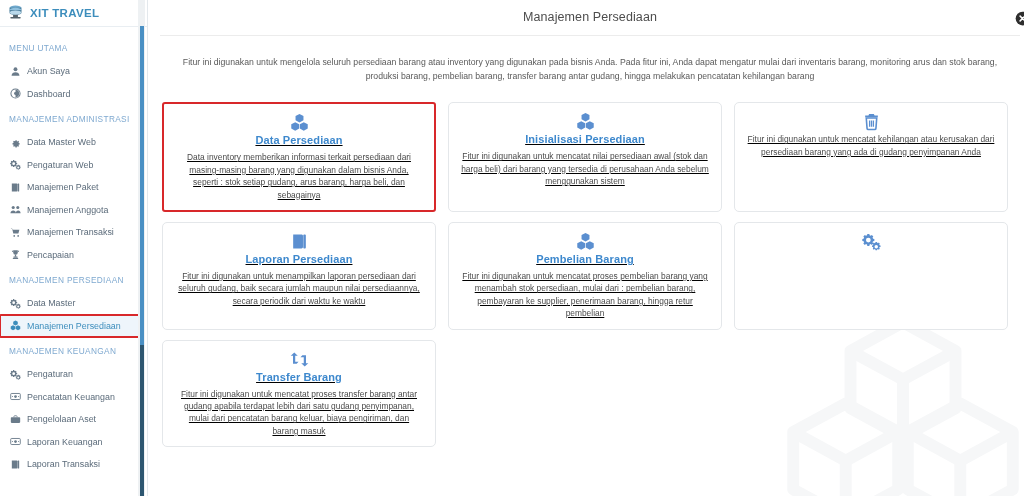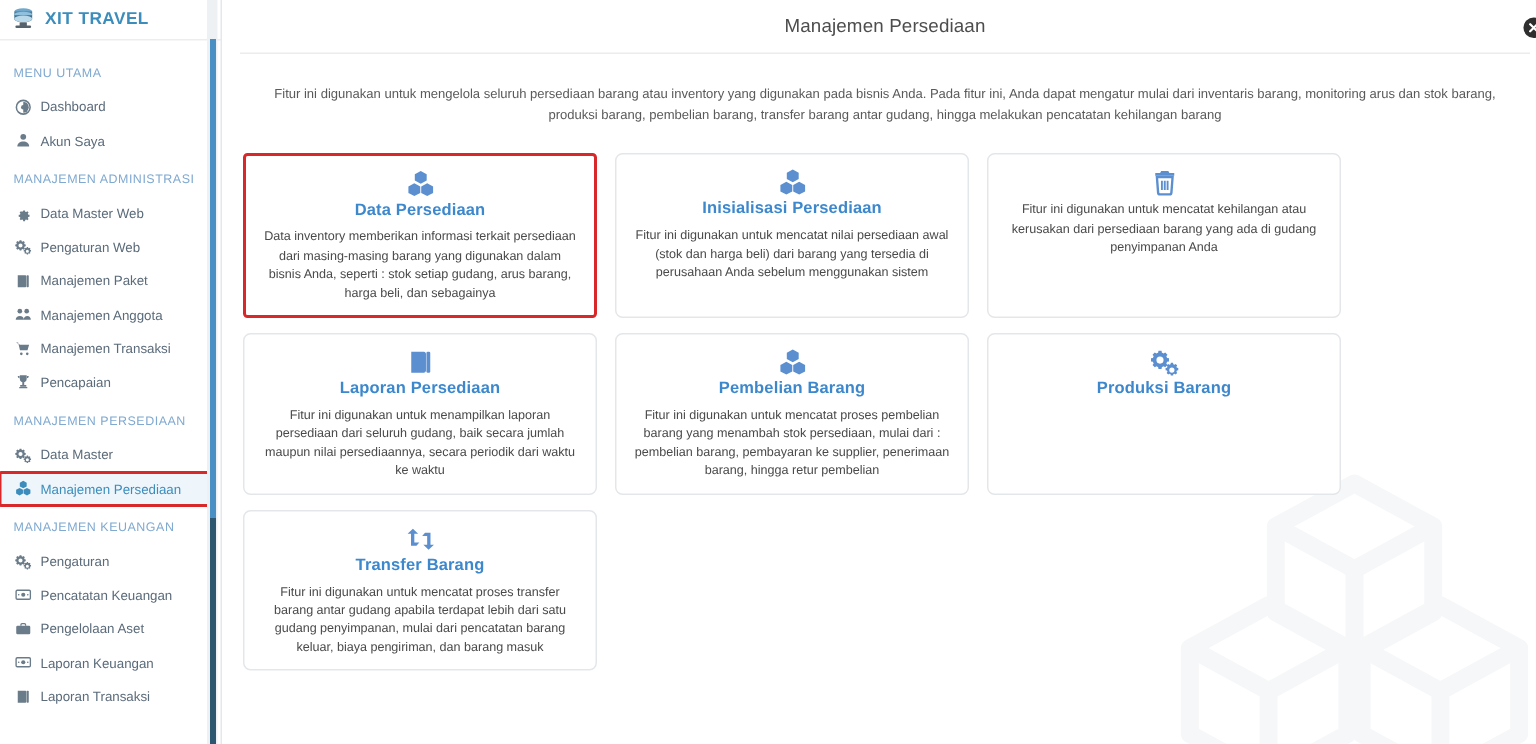--- a/index.html
+++ b/index.html
@@ -175,29 +175,30 @@
 
   .grid {
     position: relative;
     z-index: 2;
     display: flex;
     flex-wrap: wrap;
     gap: 10px 12px;
     padding: 3px 2px 0 2px;
   }
   .card {
-    width: 236px;
+    width: 274px;
     min-height: 97px;
     border: 1px solid #e4e7ea;
     border-radius: 5px;
     background: #ffffff;
     padding: 8px 10px 9px 10px;
     text-align: center;
     cursor: pointer;
     position: relative;
+    text-decoration: underline;
   }
   .card.r2 { min-height: 93px; }
   .card.highlight {
     border: 2px solid #d8282a;
     border-radius: 3px;
   }
   .card-icon {
     height: 21px;
     display: flex;
     align-items: center;
@@ -241,35 +242,35 @@
       </span>
       <span class="brand-text">XIT TRAVEL</span>
     </div>
     <div class="brand-divider"></div>
 
     <nav class="nav" id="nav">
         <div class="nav-title">MENU UTAMA</div>
         <div class="nav-item">
           <span class="ic">
             <svg viewBox="0 0 24 24" width="11" height="11" fill="currentColor">
+              <circle cx="12" cy="7" r="4.2"></circle>
+              <path d="M3.4 21c0-4.6 3.9-7.2 8.6-7.2s8.6 2.6 8.6 7.2z"></path>
+            </svg>
+          </span>
+          <span>Akun Saya</span>
+        </div>
+        <div class="nav-item">
+          <span class="ic">
+            <svg viewBox="0 0 24 24" width="11" height="11" fill="currentColor">
               <circle cx="12" cy="12" r="10" fill="none" stroke="currentColor" stroke-width="2.2"></circle>
               <path d="M12 4a8 8 0 0 1 0 16z"></path>
               <circle cx="12" cy="12" r="3.2"></circle>
             </svg>
           </span>
           <span>Dashboard</span>
-        </div>
-        <div class="nav-item">
-          <span class="ic">
-            <svg viewBox="0 0 24 24" width="11" height="11" fill="currentColor">
-              <circle cx="12" cy="7" r="4.2"></circle>
-              <path d="M3.4 21c0-4.6 3.9-7.2 8.6-7.2s8.6 2.6 8.6 7.2z"></path>
-            </svg>
-          </span>
-          <span>Akun Saya</span>
         </div>
         <div class="nav-title">MANAJEMEN ADMINISTRASI</div>
         <div class="nav-item">
           <span class="ic">
             <svg viewBox="0 0 24 24" width="11" height="11" fill="currentColor">
               <path d="M12 8.2a3.8 3.8 0 1 0 0 7.6 3.8 3.8 0 0 0 0-7.6zm9.1 5.4l-1.9-.3a7.6 7.6 0 0 0-.6-1.5l1.2-1.5-1.9-1.9-1.5 1.2a7.6 7.6 0 0 0-1.5-.6l-.3-1.9h-2.7l-.3 1.9a7.6 7.6 0 0 0-1.5.6L8.6 8.4 6.7 10.3l1.2 1.5a7.6 7.6 0 0 0-.6 1.5l-1.9.3v2.7l1.9.3c.1.5.3 1 .6 1.5l-1.2 1.5 1.9 1.9 1.5-1.2c.5.3 1 .5 1.5.6l.3 1.9h2.7l.3-1.9c.5-.1 1-.3 1.5-.6l1.5 1.2 1.9-1.9-1.2-1.5c.3-.5.5-1 .6-1.5l1.9-.3z"></path>
             </svg>
           </span>
           <span>Data Master Web</span>
         </div>
@@ -489,21 +490,20 @@
             <div class="card-title">Pembelian Barang</div>
             <div class="card-desc">Fitur ini digunakan untuk mencatat proses pembelian barang yang menambah stok persediaan, mulai dari : pembelian barang, pembayaran ke supplier, penerimaan barang, hingga retur pembelian</div>
           </div>
           <div class="card r2">
             <div class="card-icon">
               <svg viewBox="0 0 24 24" width="19" height="19" fill="#5b8fd0">
                 <path d="M9.3 2.4l.3 1.7c.5.1 1 .3 1.4.6l1.4-1 1.9 1.9-1 1.4c.3.4.5.9.6 1.4l1.7.3v2.6l-1.7.3c-.1.5-.3 1-.6 1.4l1 1.4-1.9 1.9-1.4-1c-.4.3-.9.5-1.4.6l-.3 1.7H6.7l-.3-1.7c-.5-.1-1-.3-1.4-.6l-1.4 1L1.7 14.4l1-1.4c-.3-.4-.5-.9-.6-1.4L.4 11.3V8.7l1.7-.3c.1-.5.3-1 .6-1.4l-1-1.4L3.6 3.7l1.4 1c.4-.3.9-.5 1.4-.6l.3-1.7zM8 7.2a3 3 0 1 0 0 6 3 3 0 0 0 0-6z"></path>
                 <path d="M19 12.5l.2 1.2c.4.1.7.2 1 .4l1-.7 1.3 1.3-.7 1c.2.3.3.7.4 1l1.2.2v1.9l-1.2.2c-.1.4-.2.7-.4 1l.7 1-1.3 1.3-1-.7c-.3.2-.7.3-1 .4l-.2 1.2h-1.9l-.2-1.2c-.4-.1-.7-.2-1-.4l-1 .7-1.3-1.3.7-1c-.2-.3-.3-.7-.4-1l-1.2-.2v-1.9l1.2-.2c.1-.4.2-.7.4-1l-.7-1 1.3-1.3 1 .7c.3-.2.7-.3 1-.4l.2-1.2zM18 16.4a2.2 2.2 0 1 0 0 4.4 2.2 2.2 0 0 0 0-4.4z"></path>
               </svg>
             </div>
-            <div class="card-title">Produksi Barang</div>
           </div>
           <div class="card r2">
             <div class="card-icon">
               <svg viewBox="0 0 24 24" width="19" height="19" fill="#5b8fd0">
                 <path d="M5.4 3.2l4.4 4.2H6.6v7.4h4.2l-2.4 2.6H3.8V7.4H.9z"></path>
                 <path d="M18.6 20.8l-4.4-4.2h3.2V9.2h-4.2l2.4-2.6h4.6v10h2.9z"></path>
               </svg>
             </div>
             <div class="card-title">Transfer Barang</div>
             <div class="card-desc">Fitur ini digunakan untuk mencatat proses transfer barang antar gudang apabila terdapat lebih dari satu gudang penyimpanan, mulai dari pencatatan barang keluar, biaya pengiriman, dan barang masuk</div>

